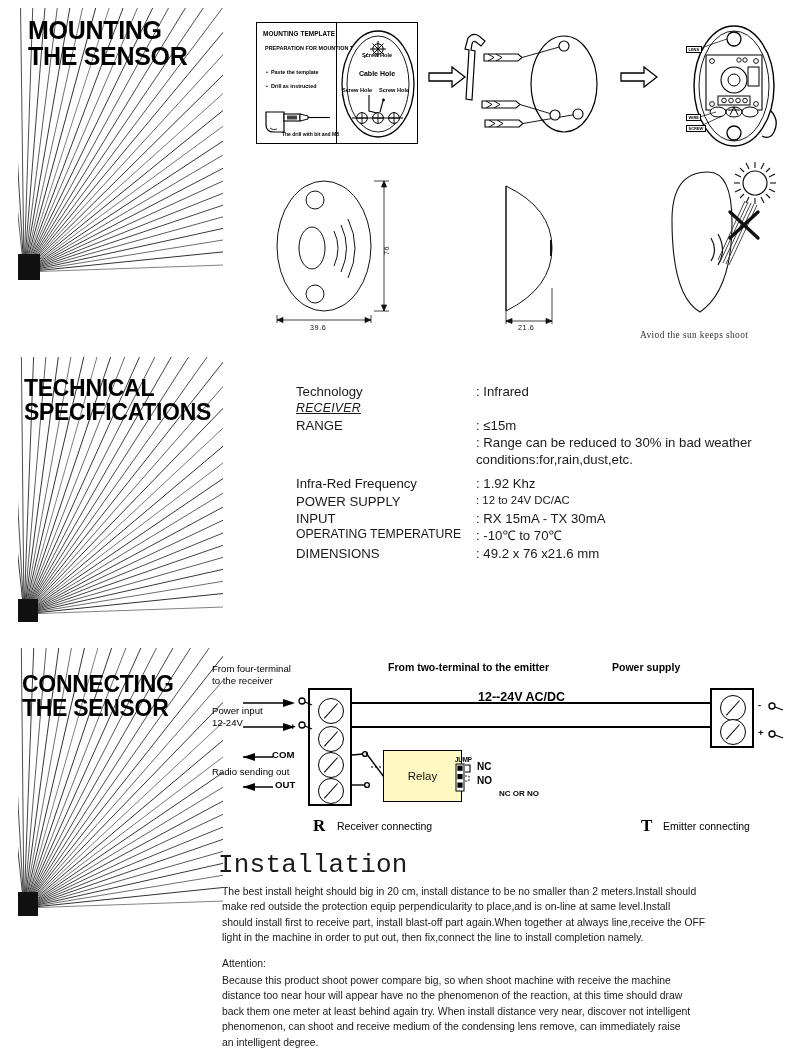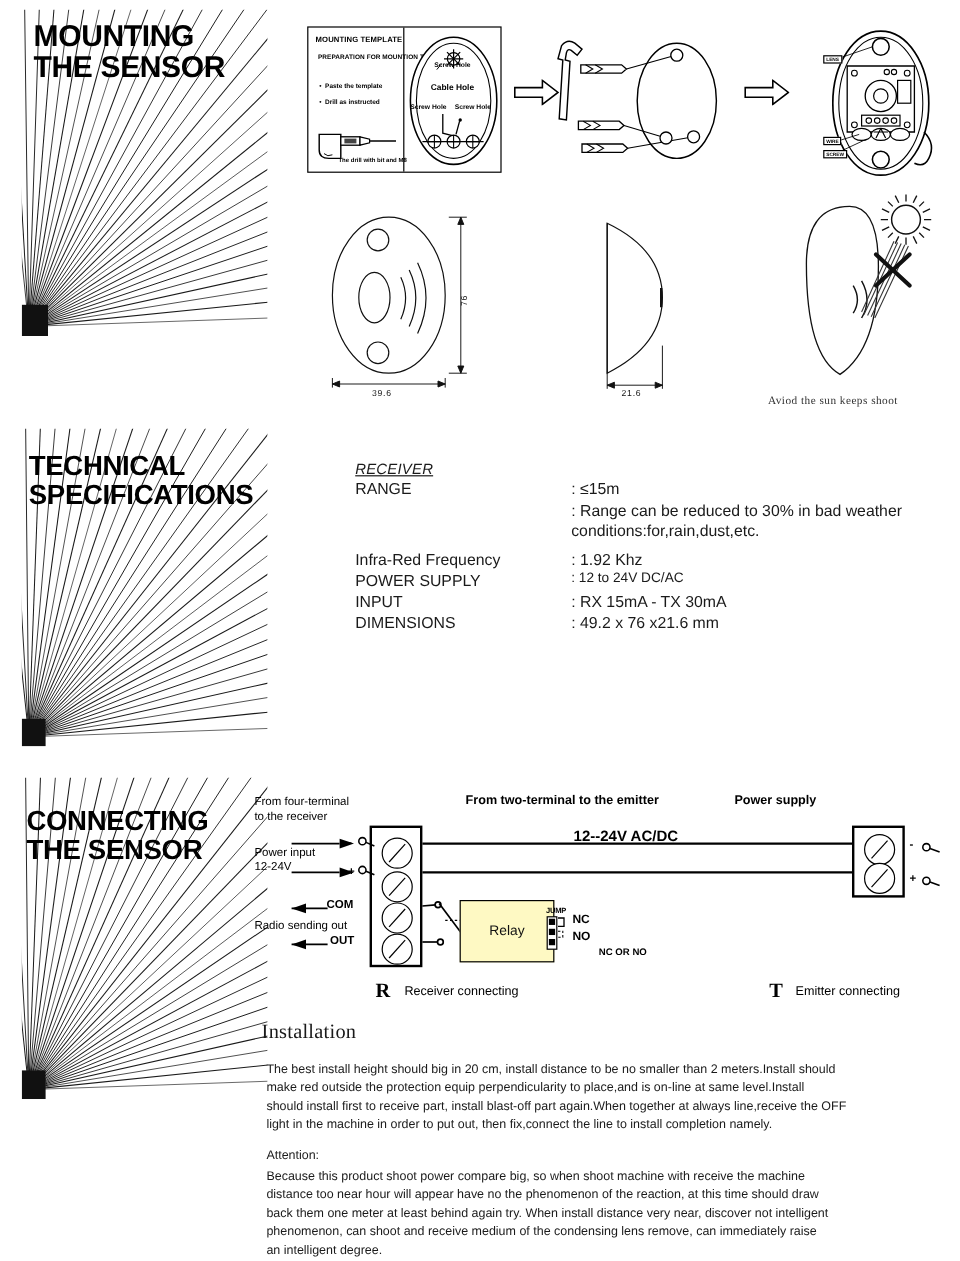--- a/index.html
+++ b/index.html
@@ -162,22 +162,22 @@
     position: absolute; font-size: 10px; font-weight: bold; color: #000;
   }
   .jump-bottom {
     position: absolute; font-size: 8px; font-weight: bold; color: #000;
     white-space: nowrap;
   }
 
   
   #install-heading {
     position: absolute; left: 218px; top: 850px;
-    font-size: 17px; color: #1a1a1a; font-weight: normal;
-    font-family: Liberation Serif, serif; letter-spacing: 0.2px;
+    font-size: 26px; color: #1a1a1a; font-weight: normal;
+    font-family: Liberation Mono, monospace; letter-spacing: 0.2px;
   }
   #install-body {
     position: absolute; left: 222px; top: 884px; width: 565px;
     font-size: 10.4px; line-height: 1.48; color: #1a1a1a;
     font-family: "Liberation Sans", sans-serif; white-space: pre-line;
   }
   #attention-heading {
     position: absolute; left: 222px; top: 958px;
     font-size: 10.4px; color: #1a1a1a; font-family: "Liberation Sans", sans-serif;
   }
@@ -509,20 +509,24 @@
         <line x1="6" y1="257" x2="-60.54" y2="-376.08" stroke-width="0.84"></line>
       </g>
     <rect x="0" y="242" width="20" height="23" fill="#111"></rect>
   </svg>
 </div>
 <div class="fan-title nosel" id="title-tech">TECHNICAL
 SPECIFICATIONS</div>
 
 <div class="spec-table">
   <div class="spec-row">
+      <div class="spec-name">Technology</div>
+      <div class="spec-val">: Infrared</div>
+    </div>
+  <div class="spec-row">
       <div class="spec-name italic-u">RECEIVER</div>
       <div class="spec-val"></div>
     </div>
   <div class="spec-row">
       <div class="spec-name">RANGE</div>
       <div class="spec-val">: ≤15m</div>
     </div>
   <div class="spec-row">
       <div class="spec-name"></div>
       <div class="spec-val">: Range can be reduced to 30% in bad weather
@@ -533,20 +537,24 @@
       <div class="spec-name">Infra-Red Frequency</div>
       <div class="spec-val">: 1.92 Khz</div>
     </div>
   <div class="spec-row">
       <div class="spec-name">POWER SUPPLY</div>
       <div class="spec-val small">: 12 to 24V DC/AC</div>
     </div>
   <div class="spec-row">
       <div class="spec-name">INPUT</div>
       <div class="spec-val">: RX 15mA - TX 30mA</div>
+    </div>
+  <div class="spec-row">
+      <div class="spec-name small">OPERATING TEMPERATURE</div>
+      <div class="spec-val">: -10℃  to  70℃</div>
     </div>
   <div class="spec-row">
       <div class="spec-name">DIMENSIONS</div>
       <div class="spec-val">: 49.2 x 76 x21.6 mm</div>
     </div>
 </div>
 
 <div class="fan-panel nosel" id="fan-conn">
   <svg viewBox="0 0 205 268" preserveAspectRatio="none" aria-hidden="true">
     <defs>

